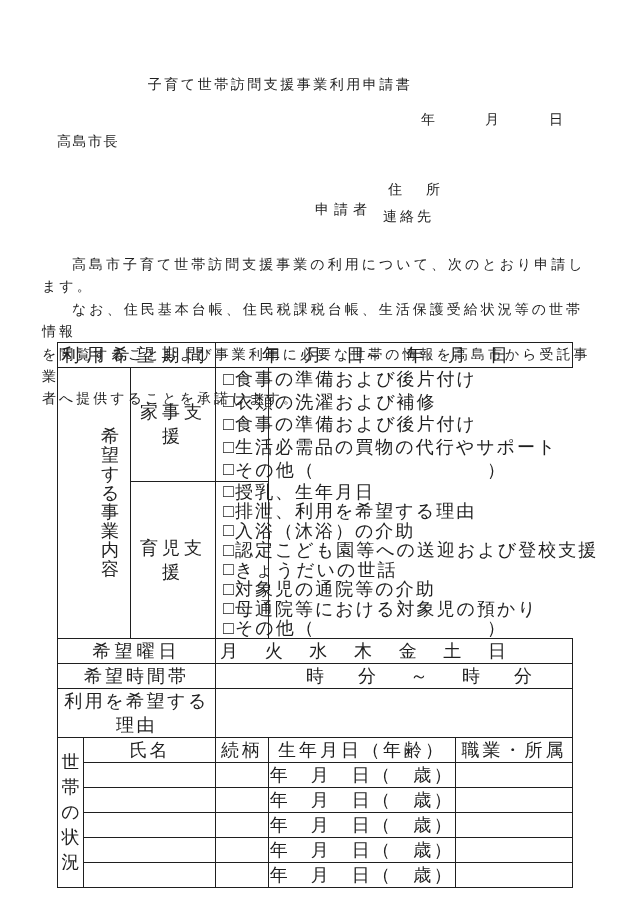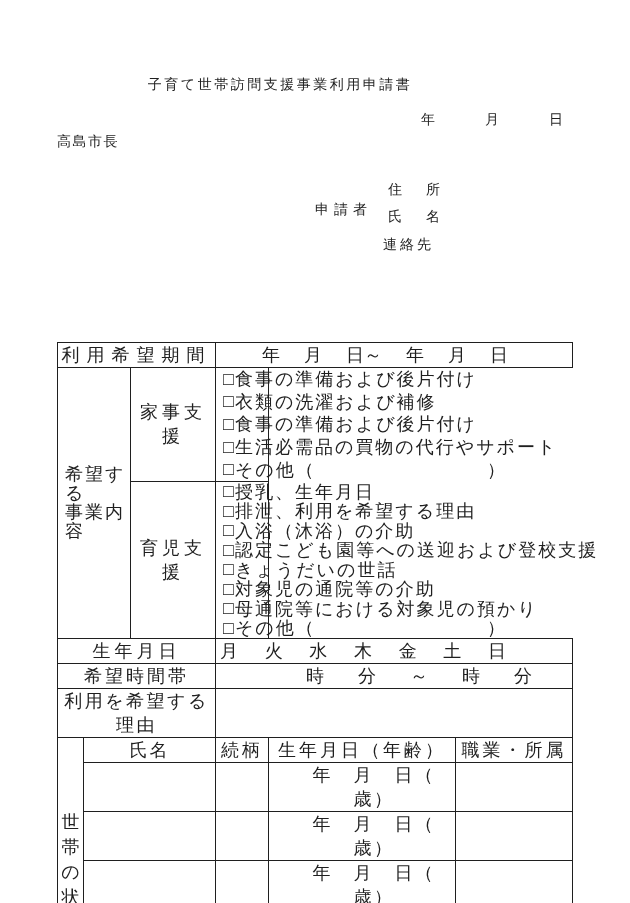--- a/index.html
+++ b/index.html
@@ -33,42 +33,42 @@
   col.c1{width:26px}col.c2{width:47px}col.c3{width:85px}
   col.c4{width:53px}col.c5{width:187px}col.c6{width:117px}
 
   td.lbl{text-align:center;}
   .lbl-period{letter-spacing:7px;height:22px;}
   .lbl-days{letter-spacing:4px;}
   .lbl-time{letter-spacing:3px;}
   .lbl-reason{letter-spacing:2.5px;}
 
   td.svc-label{vertical-align:middle;}
-  td.svc-label div{padding-left:7px;letter-spacing:2px;line-height:19px;}
+  td.svc-label div{padding-left:7px;letter-spacing:2px;line-height:19px;margin-left:36px;}
   td.cat-name{text-align:center;letter-spacing:4px;}
 
   ul.cb-list{list-style:none;margin:0;padding:0 0 0 7px;}
   ul.cb-list li{display:flex;align-items:center;letter-spacing:2px;white-space:nowrap;}
   ul.cb-list.cat0 li{height:22.6px;}
   ul.cb-list.cat1 li{height:19.5px;}
   ul.cb-list li .cb{margin-right:1px;letter-spacing:0;}
   ul.cb-list li.other{width:284px;}
   ul.cb-list li.other .paren{margin-left:auto;}
 
   td.period-val{height:22px;}
   .flexval{display:flex;justify-content:space-between;align-items:center;height:100%;}
   td.period-val .flexval{padding:0 64px 0 46px;}
   tr.r-days td{height:22px;}
   td.days-val .flexval{padding:0 66px 0 4px;}
   tr.r-time td{height:21px;}
   td.time-val .flexval{padding:0 40px 0 90px;}
   tr.r-reason td{height:34px;}
 
   tr.r-hh-head td{height:21px;}
-  tr.r-hh td{height:21px;padding-left:24px;}
+  tr.r-hh td{height:21px;}
   td.hh-label{text-align:center;}
   td.hh-label .vstack{display:flex;flex-direction:column;justify-content:space-evenly;height:126px;letter-spacing:0;}
   td.hh-h{letter-spacing:3px;}
   td.hh-h.name{letter-spacing:2px;}
   td.birth{text-align:center;letter-spacing:2.5px;}
 </style>
 </head>
 <body>
 
 <div class="page">
@@ -83,28 +83,30 @@
 
   <div class="addressee">高島市長</div>
 
   <div class="applicant">
     <div class="ap-row">
       <span class="ap-label">申請者</span>
       <span class="ap-field">住　所</span>
     </div>
     <div class="ap-row">
       <span class="ap-label"></span>
-      <span class="ap-field">氏　名</span>
-    </div>
-    <div class="ap-row">
-      <span class="ap-label"></span>
       <span class="ap-field shift">連絡先</span>
     </div>
   </div>
 
+  <div class="body-text">
+    <div class="body-line indent">高島市子育て世帯訪問支援事業の利用について、次のとおり申請します。</div>
+    <div class="body-line indent">なお、住民基本台帳、住民税課税台帳、生活保護受給状況等の世帯情報</div>
+    <div class="body-line">を閲覧することおよび事業利用に必要な世帯の情報を高島市から受託事業</div>
+    <div class="body-line">者へ提供することを承諾します。</div>
+  </div>
 
   <table class="app">
     <colgroup>
       <col class="c1">
         <col class="c2">
         <col class="c3">
       <col class="c4">
         <col class="c5">
         <col class="c6">
     </colgroup>
@@ -192,21 +194,21 @@
           <li class="other">
             <span class="cb">□</span>
             <span>その他（</span>
             <span class="paren">）</span>
           </li>
         </ul>
       </td>
     </tr>
 
     <tr class="r-days">
-      <td colspan="3" class="lbl lbl-days">生年月日</td>
+      <td colspan="3" class="lbl lbl-days">希望曜日</td>
       <td colspan="3" class="days-val">
         <div class="flexval">
           <span>月</span>
           <span>火</span>
           <span>水</span>
           <span>木</span>
           <span>金</span>
           <span>土</span>
           <span>日</span>
         </div>

